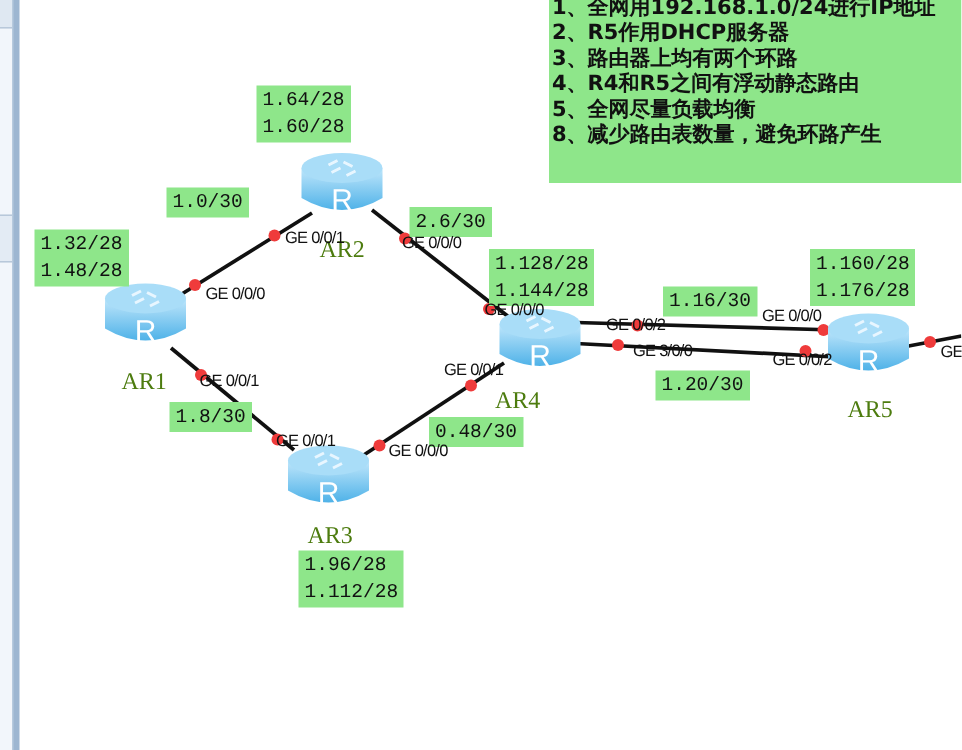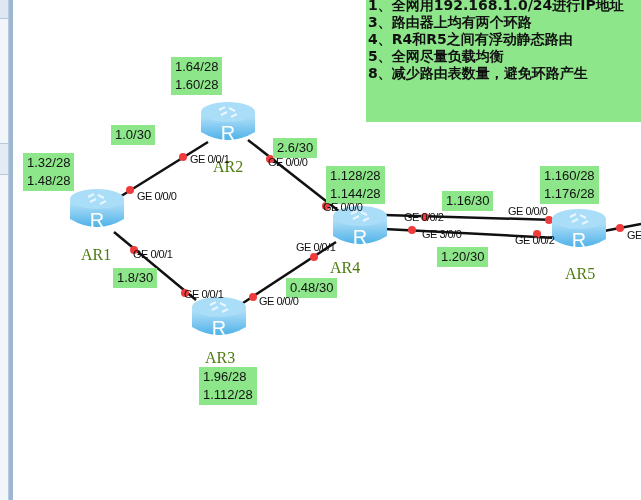--- a/index.html
+++ b/index.html
@@ -14,21 +14,21 @@
   }
   .left-panel .tab1 { position:absolute; left:0; top:0; width:8px; height:18px; background:#dfe8f2; border-bottom:1px solid #b8c8da; }
   .left-panel .tab2 { position:absolute; left:0; top:143px; width:8px; height:30px; background:#e3ebf4; border-top:1px solid #b8c8da; border-bottom:1px solid #b8c8da; }
   .left-border {
     position: absolute; left: 8px; top: 0; width: 4px; height: 500px;
     background: #9db6d1; border-left: 1px solid #b7cade;
   }
   svg.topo { position: absolute; left: 0; top: 0; }
   .lbl {
     position: absolute; background: #8ee68a; color: #111;
-    font-family: Liberation Sans, sans-serif;
+    font-family: Liberation Mono, monospace;
     font-size: 13px; line-height: 18px; padding: 1px 4px 1px 4px;
     white-space: pre;
   }
   .iface {
     position: absolute; font-family: "Liberation Sans", sans-serif;
     font-size: 11px; color: #111; letter-spacing: -0.5px; white-space: nowrap; text-align: right;
   }
   .rname {
     position: absolute; font-family: Liberation Serif, serif;
     font-size: 16px; color: #4d7c0f; white-space: nowrap;
@@ -155,17 +155,18 @@
 <div class="iface" style="left:259px;top:295px">GE 0/0/0</div>
 <div class="iface" style="left:296px;top:241px">GE 0/0/1</div>
 <div class="iface" style="left:404px;top:211px">GE 0/0/2</div>
 <div class="iface" style="left:422px;top:228px">GE 3/0/0</div>
 <div class="iface" style="left:508px;top:205px">GE 0/0/0</div>
 <div class="iface" style="left:515px;top:234px">GE 0/0/2</div>
 <div class="iface" style="left:627px;top:229px">GE</div>
 
 <div class="info">
   <div class="line">1、全网用192.168.1.0/24进行IP地址</div>
+  <div class="line">2、R5作用DHCP服务器</div>
   <div class="line">3、路由器上均有两个环路</div>
   <div class="line">4、R4和R5之间有浮动静态路由</div>
   <div class="line">5、全网尽量负载均衡</div>
   <div class="line">8、减少路由表数量，避免环路产生</div>
 </div>
 
 </body></html>

